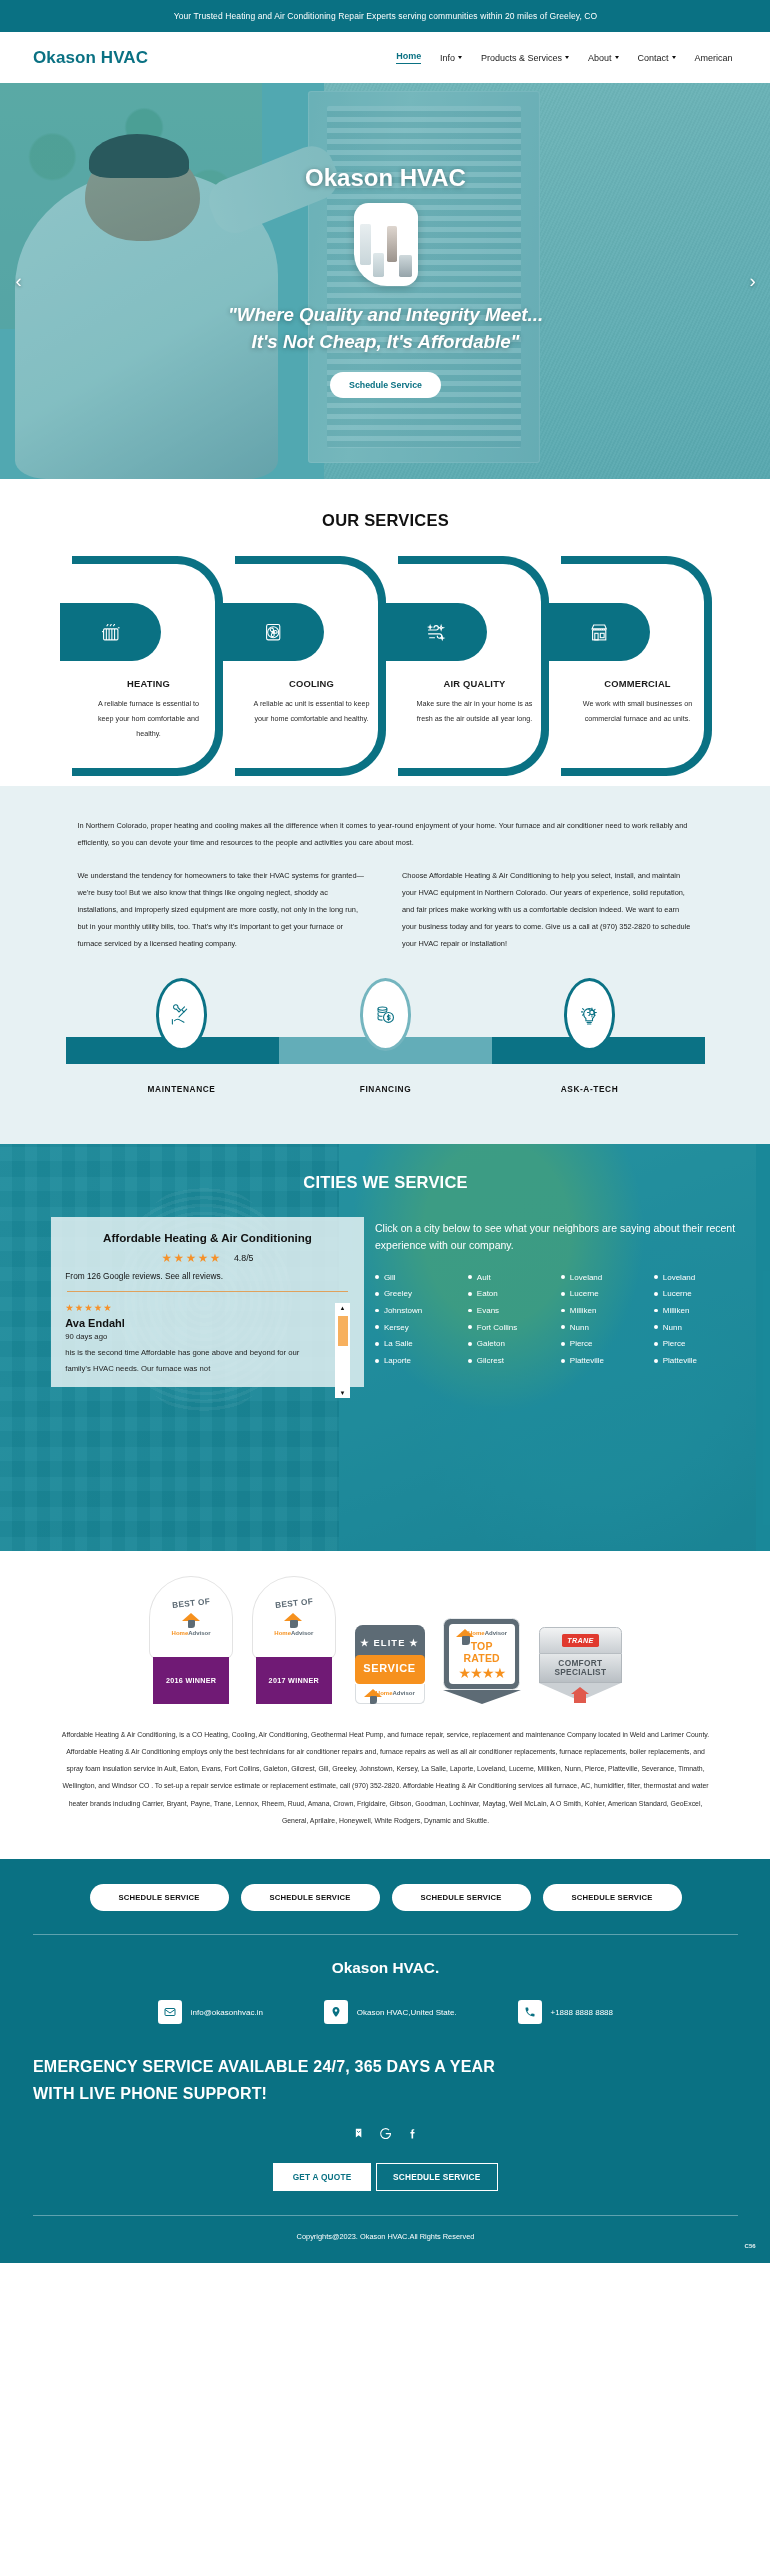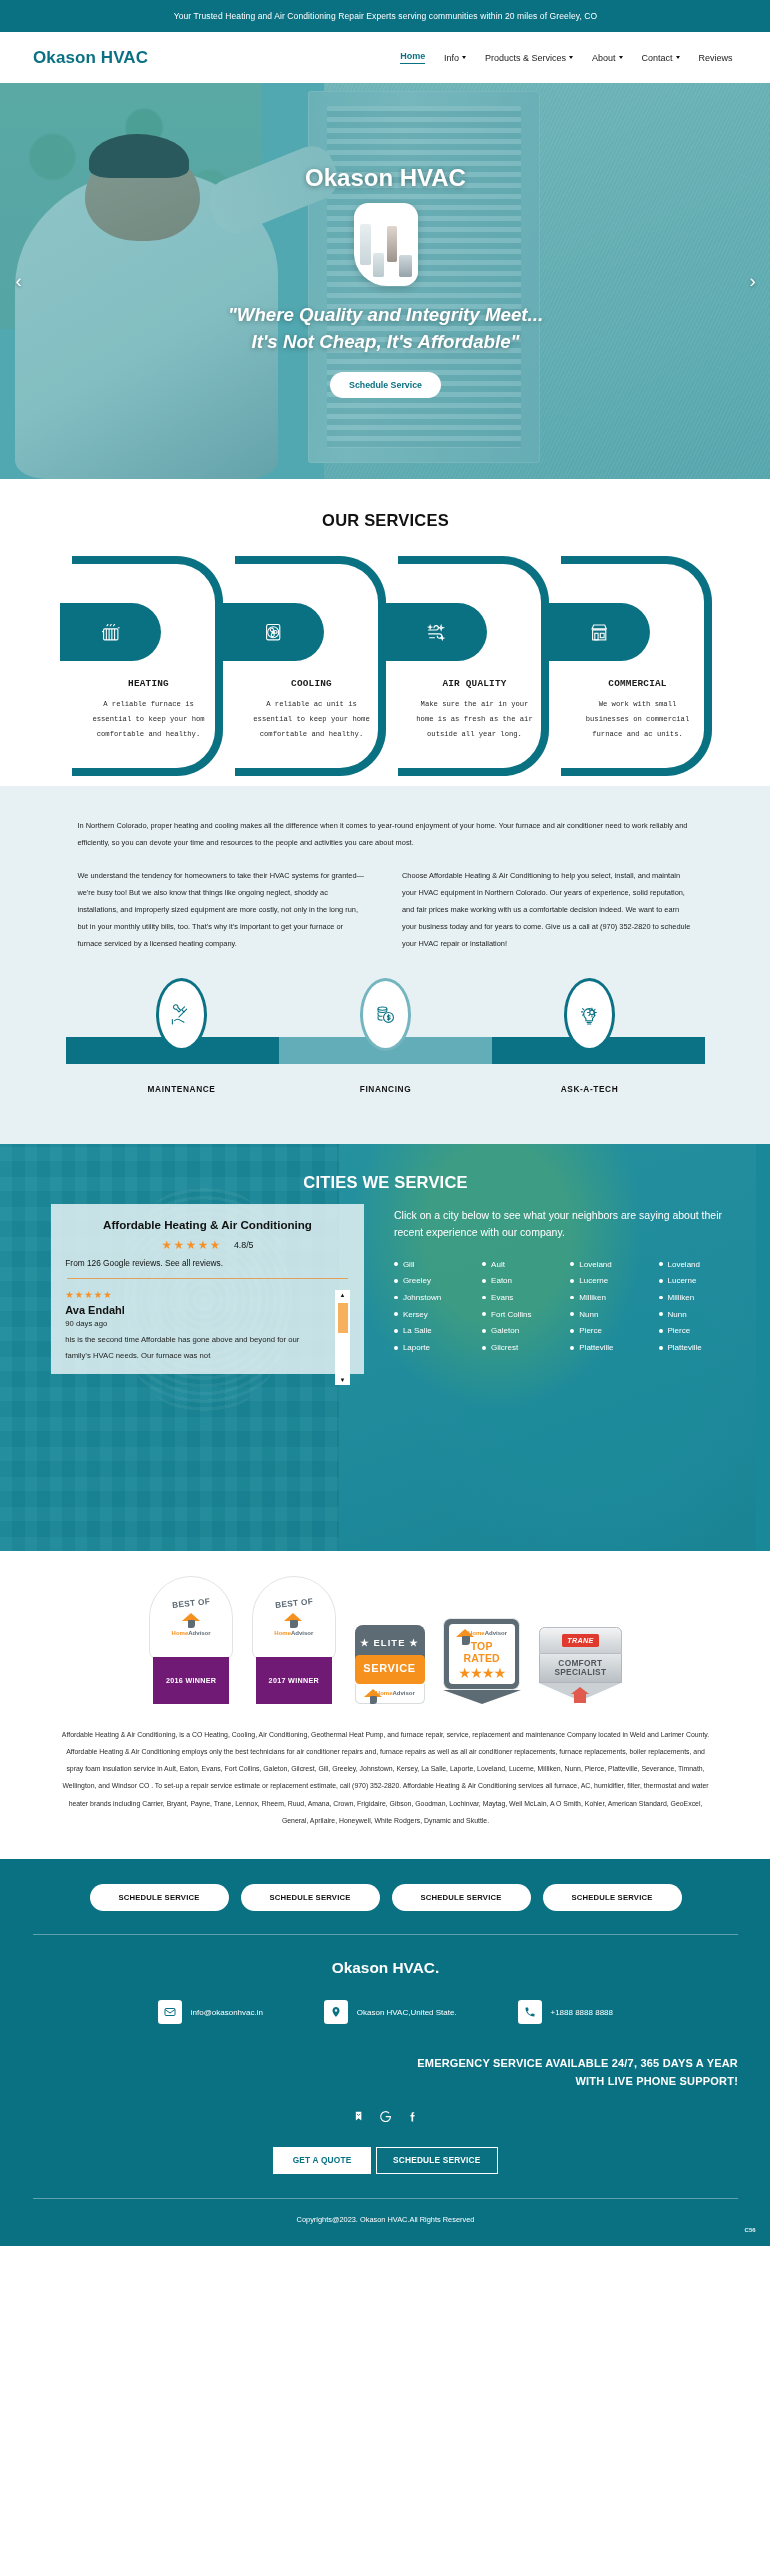--- a/index.html
+++ b/index.html
@@ -122,21 +122,21 @@
 
   
   .services { background:#fff; padding:32px 0 36px; }
   .section-title {
     text-align:center; font-size:16.5px; font-weight:bold; letter-spacing:0.2px;
     color:#111;
   }
   .svc-row {
     display:flex; justify-content:center; gap:0; margin-top:26.4px; padding:0 47px;
   }
-  .svc-card { position:relative; width:163px; height:194px;font-family:Liberation Mono, monospace; }
+  .svc-card { position:relative; width:163px; height:194px; }
   .svc-shell {
     position:absolute; left:12px; top:0; width:151px; height:220px;
     border:8.3px solid #0a7183; border-left:none;
     border-radius:0 46px 46px 0;
     background:#fff;
   }
   .svc-tab {
     position:absolute; left:0; top:47px; width:101px; height:58px;
     background:#0a7183; border-radius:0 33px 33px 0;
     display:flex; align-items:center; justify-content:center;
@@ -208,21 +208,21 @@
     background:
       radial-gradient(ellipse at 38% 22%, rgba(126,196,92,.75) 0 20%, transparent 40%),
       radial-gradient(ellipse at 62% 62%, rgba(40,150,165,.6) 0 26%, transparent 52%),
       linear-gradient(160deg,#39a4ab,#2a93a2 55%,#1f8493);
   }
   .cities-tint { position:absolute; inset:0; background:rgba(22,132,150,.55); }
   .cities-inner { position:relative; z-index:3; padding:29px 33px 0; }
   .cities-title {
     text-align:center; color:#fff; font-size:16.5px; font-weight:bold; letter-spacing:0.2px;
   }
-  .cities-grid { display:flex; gap:30px; margin-top:12px;padding-left:18px; }
+  .cities-grid { display:flex; gap:11px; margin-top:25px;padding-left:18px; }
 
   .review-card {
     width:313px; background:rgba(236,245,246,.82);
     padding:14.3px 14.3px 11px; position:relative;
   }
   .rv-biz { text-align:center; font-size:11.6px; font-weight:bold; color:#111; }
   .rv-score { display:flex; align-items:center; justify-content:center; gap:12px; margin-top:6.6px; }
   .stars { color:#f5912a; font-size:11.6px; letter-spacing:1.7px; }
   .rv-val { font-size:8.8px; color:#111; }
   .rv-sub { text-align:left; font-size:8.3px; color:#111; margin-top:6.6px; }
@@ -361,21 +361,21 @@
   .f-brand { text-align:center; font-size:15.4px; font-weight:bold; }
   .f-contacts { display:flex; justify-content:center; gap:61px; margin-top:23px; }
   .f-contact { display:flex; align-items:center; gap:8.8px; }
   .f-ico {
     width:24px; height:24px; background:#fff; border-radius:3.3px;
     display:flex; align-items:center; justify-content:center;
   }
   .f-ico svg { width:12px; height:12px; }
   .f-ctext { font-size:8px; }
   .f-emg {
-    text-align:right; margin-top:30px; font-size:11px; font-weight:bold;
+    text-align:left; margin-top:30px; font-size:16px; font-weight:bold;
     line-height:1.65; letter-spacing:0.2px;
   }
   .f-social { display:flex; justify-content:center; gap:12px; margin-top:18.7px; }
   .f-social span { cursor:pointer; display:flex; align-items:center; justify-content:center; width:15.4px; height:15.4px; }
   .f-social svg { width:13.2px; height:13.2px; }
   .f-btns { display:flex; justify-content:center; gap:4.4px; margin-top:22px; }
   .btn-solid {
     background:#fff; color:#0a7183; border:1.1px solid #fff; cursor:pointer;
     font-size:8.3px; font-weight:bold; letter-spacing:0.2px; padding:7.7px 18.7px;
   }
@@ -414,21 +414,21 @@
         </div>
       <div class="nav-item">
           <span>About</span>
           <span class="caret"></span>
         </div>
       <div class="nav-item">
           <span>Contact</span>
           <span class="caret"></span>
         </div>
       <div class="nav-item">
-          <span>Reviews</span>
+          <span>American</span>
         </div>
     </div>
   </div>
 
   <div class="hero">
     <div class="hero-photo">
       <div class="wall"></div>
         <div class="hedge"></div>
         <div class="ac-unit"></div>
       <div class="tech-body"></div>

